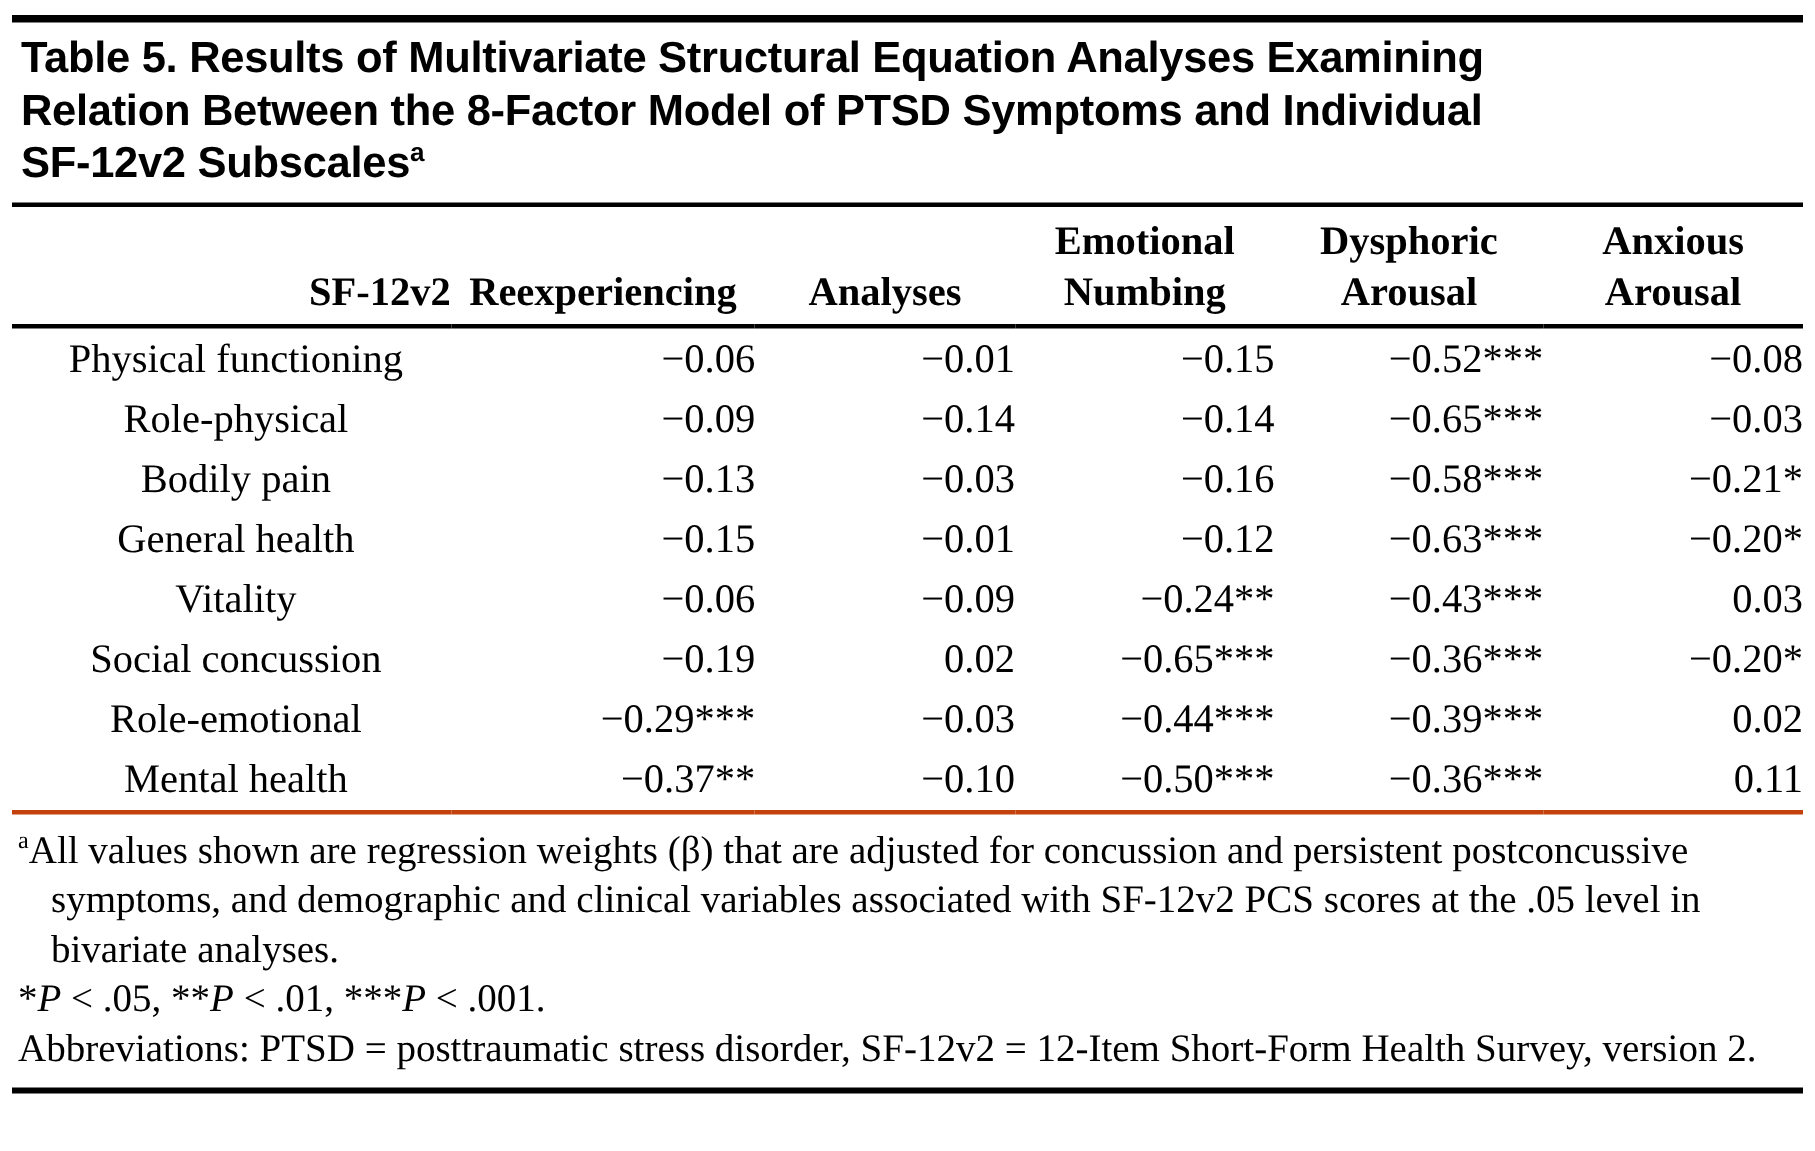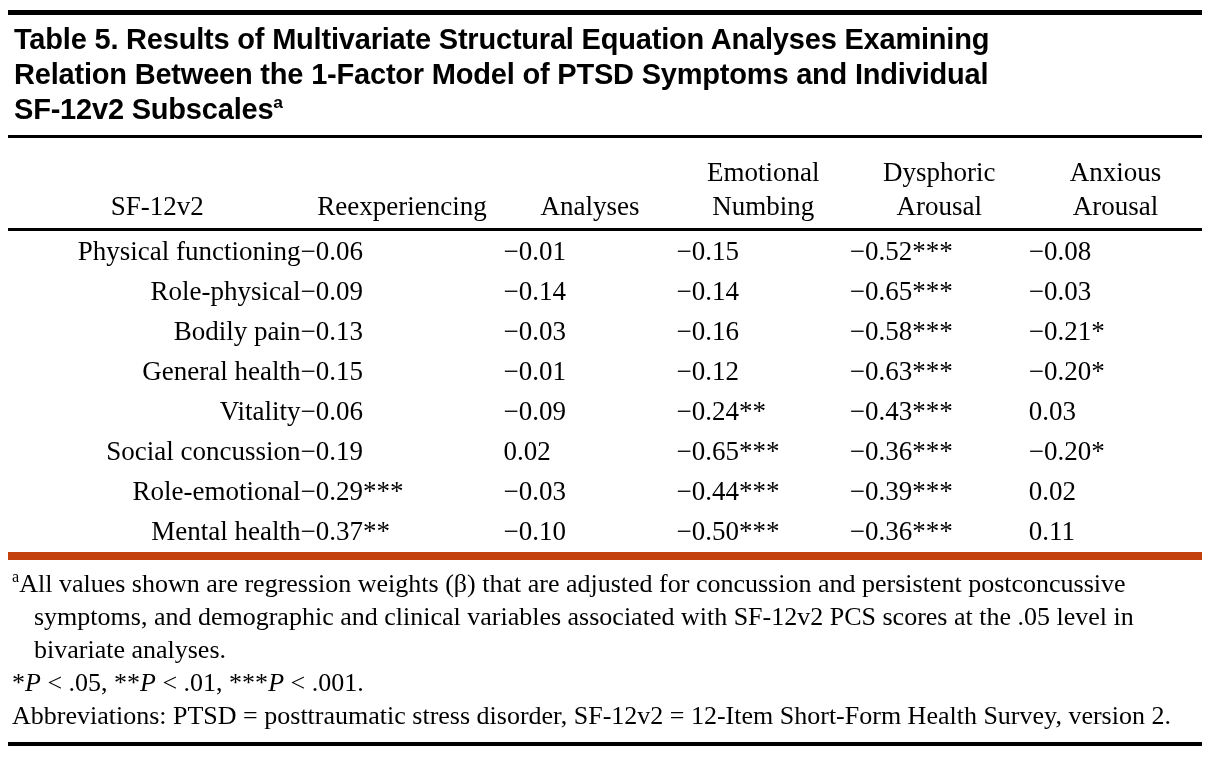--- a/index.html
+++ b/index.html
@@ -28,52 +28,52 @@
   .title sup { font-size: 0.6em; vertical-align: super; line-height: 0; }
 
   table.results {
     width: 100%;
     border-collapse: collapse;
     font-size: 27px;
     color: #000;
     table-layout: fixed;
   }
   thead th {
-    font-weight: normal;
+    font-weight: bold;
     vertical-align: bottom;
     text-align: center;
-    padding: 18px 0 5px 0;
+    padding: 6px 0 5px 0;
     border-bottom: 3px solid #000;
   }
-  thead th.label-col { text-align: center; padding-left: 6px; }
+  thead th.label-col { text-align: right; padding-left: 6px; }
   .hl { display: block; line-height: 1.24; }
   tbody td {
-    text-align: left;
+    text-align: right;
     padding: 2.5px 0;
     line-height: 1.3;
   }
-  tbody td.label-col { text-align: right; padding-left: 6px; }
-  tbody tr:last-child td { border-bottom: 8px solid #c2410c; }
+  tbody td.label-col { text-align: center; padding-left: 6px; }
+  tbody tr:last-child td { border-bottom: 3px solid #c2410c; }
 
   .footnotes { padding: 7px 4px 0 4px; font-size: 26px; line-height: 1.27; color: #000; }
   .note { margin: 0; }
   .hang { padding-left: 22px; text-indent: -22px; }
   .note sup { font-size: 0.62em; vertical-align: super; line-height: 0; }
   .it { font-style: italic; }
 </style>
 </head>
 <body>
 
 <div class="page">
 
   <div class="rule rule-top"></div>
 
   <div class="title">
     <span class="tline">Table 5. Results of Multivariate Structural Equation Analyses Examining</span>
-    <span class="tline">Relation Between the 1-Factor Model of PTSD Symptoms and Individual</span>
+    <span class="tline">Relation Between the 8-Factor Model of PTSD Symptoms and Individual</span>
     <span class="tline"><span>SF-12v2 Subscales</span><sup>a</sup></span>
   </div>
 
   <table class="results">
     <colgroup>
       <col style="width:24.5%">
       <col style="width:17%">
       <col style="width:14.5%">
       <col style="width:14.5%">
       <col style="width:15%">

